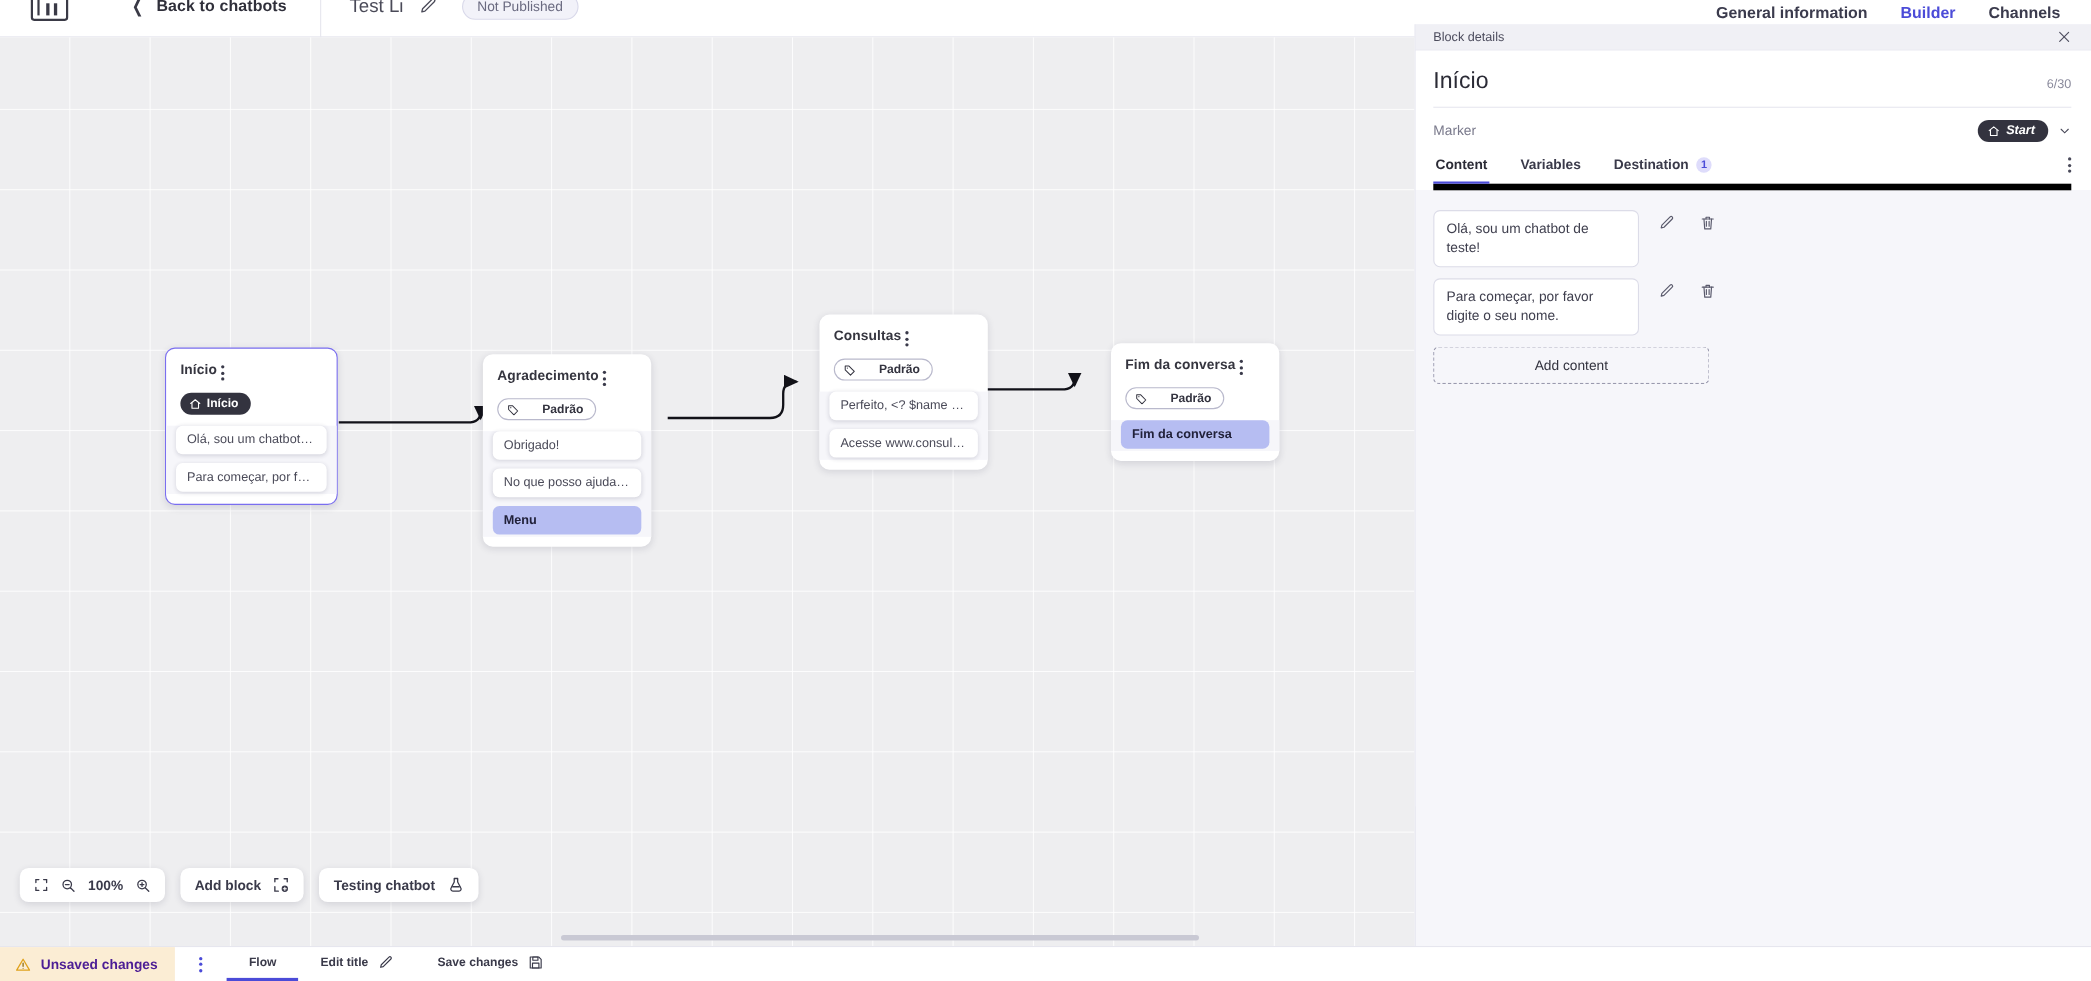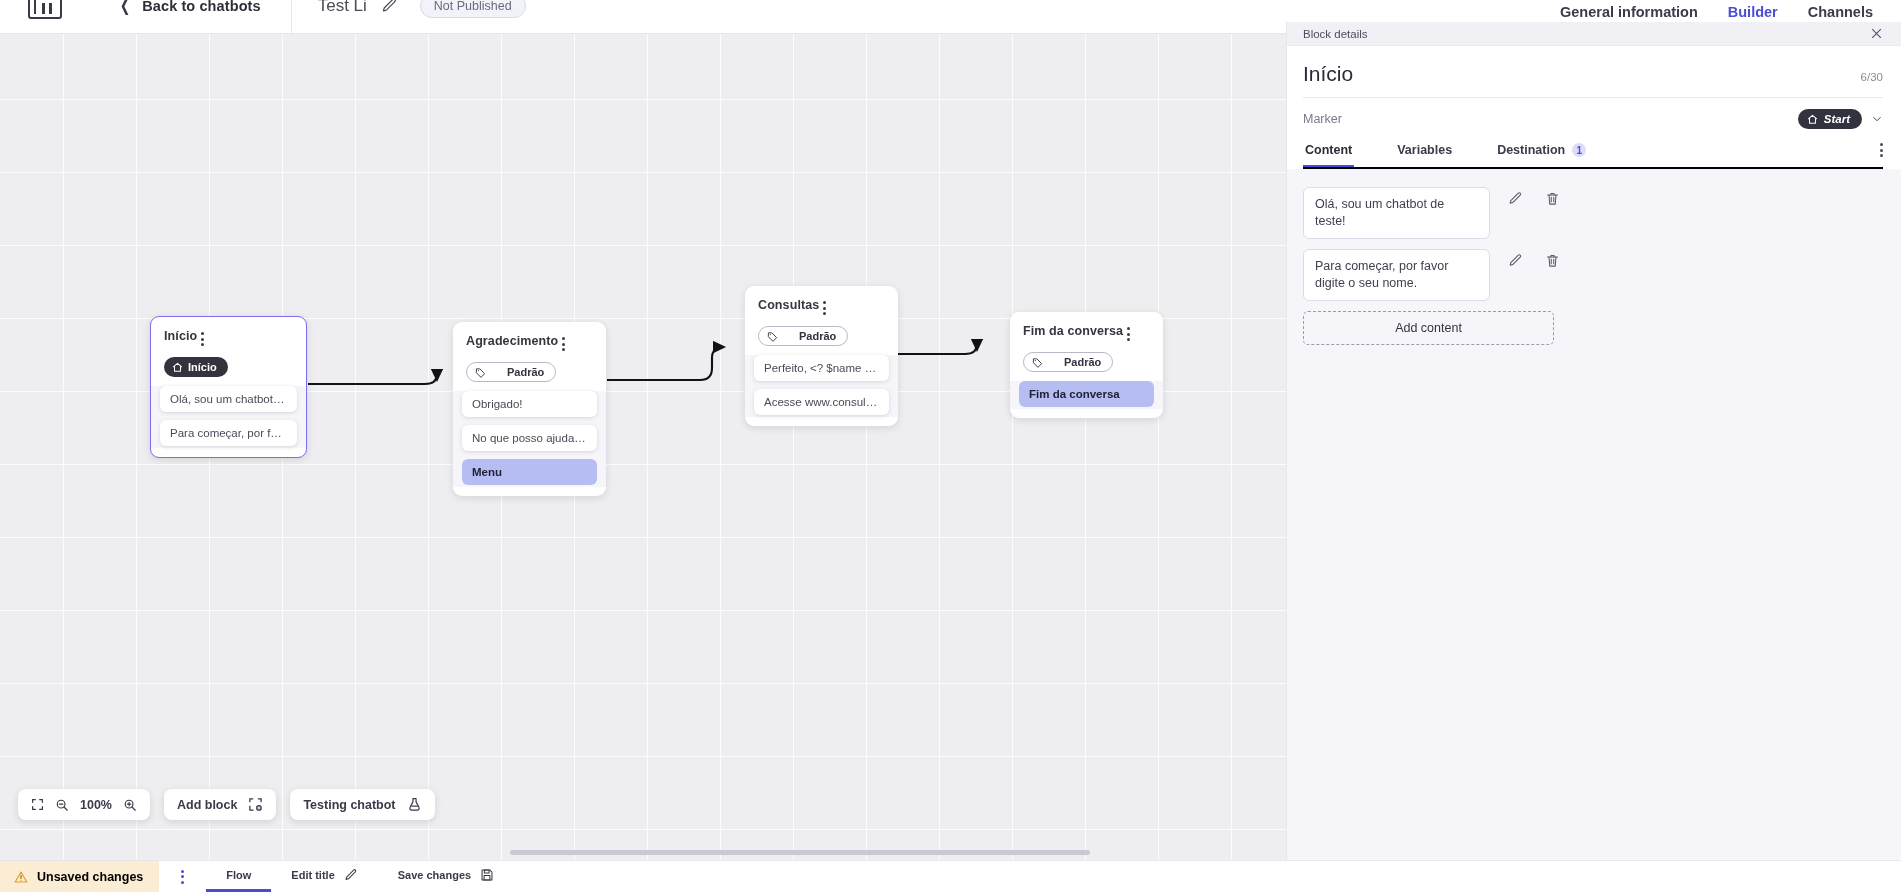--- a/index.html
+++ b/index.html
@@ -158,22 +158,22 @@
   }
   .marker-label { font-size: 12.5px; color: #7a7a8c; }
   .marker-ctl { display:flex; align-items:center; gap: 9px; font-style: italic; }
   .marker-chip {
     display:inline-flex; align-items:center; gap:6px; background:#33333f; color:#fff;
     border-radius: 13px; font-size: 11.5px; font-weight:700; padding: 4px 12px 4px 9px;
   }
   .caret { color:#4a4a5a; font-size: 12px; }
 
   .tabs-row {
-    display:flex; align-items:flex-start; gap: 41px;
-    border-bottom: 2px solid #000000; padding-top: 2px; position: relative;
+    display:flex; align-items:flex-start; gap: 26px;
+    border-bottom: 6px solid #000000; padding-top: 2px; position: relative;
   }
   .p-tab {
     font-size: 12.5px; font-weight: 700; color: #3a3a4a; padding: 0 2px 8px 2px;
     border-bottom: 2.5px solid transparent; cursor: pointer;
     display:flex; align-items:center; gap: 7px;
   }
   .p-tab.active { color: #2b2b36; border-bottom-color: #4b4bd8; }
   .badge {
     background:#dedcfb; color:#4b4bd8; font-size: 10px; font-weight:700;
     border-radius:50%; width:14px; height:14px; display:flex; align-items:center; justify-content:center;
@@ -197,21 +197,21 @@
   }
 
   
   .statusbar {
     position: absolute; left: 0; bottom: 0; width: 1901px; height: 32px;
     background: #ffffff; border-top: 1px solid #e6e6ee;
     display:flex; align-items: stretch;
   }
   .unsaved {
     background: #fbedd4; display:flex; align-items:center; gap:9px;
-    padding: 0 16px 0 14px; font-size: 12.5px; font-weight:700; color:#000000;
+    padding: 0 16px 0 14px; font-size: 12.5px; font-weight:700; color:#4c1d95;
   }
   .sb-kebab { display:flex; flex-direction:column; gap:2.5px; align-self:center; margin: 0 22px; cursor:pointer; }
   .sb-kebab i { width:3px; height:3px; border-radius:50%; background:#4b4bd8; }
   .sb-item {
     display:flex; align-items:center; gap:9px; padding: 0 20px;
     font-size: 11px; font-weight:700; color:#3a3a4a; cursor:pointer;
     border-bottom: 3px solid transparent;
   }
   .sb-item.active { color:#3a3a4a; border-bottom-color:#4b4bd8; }
   svg { display:block; }
@@ -277,21 +277,21 @@
           </svg>
         </span>
         <span>Início</span>
       </div>
       <div class="block-body-bg" style="margin-top:9px;">
         <div class="msg">Olá, sou um chatbot de teste!</div>
         <div class="msg">Para começar, por favor digite o ...</div>
       </div>
     </div>
 
-    <div class="block" style="left:453px; top:288px; width:153px;">
+    <div class="block" style="left:439px; top:288px; width:153px;">
       <div class="block-head">
         <span class="block-title">Agradecimento</span>
         <span class="kebab">
             <i></i>
             <i></i>
             <i></i>
           </span>
       </div>
       <div class="chip-default">
         <span>

